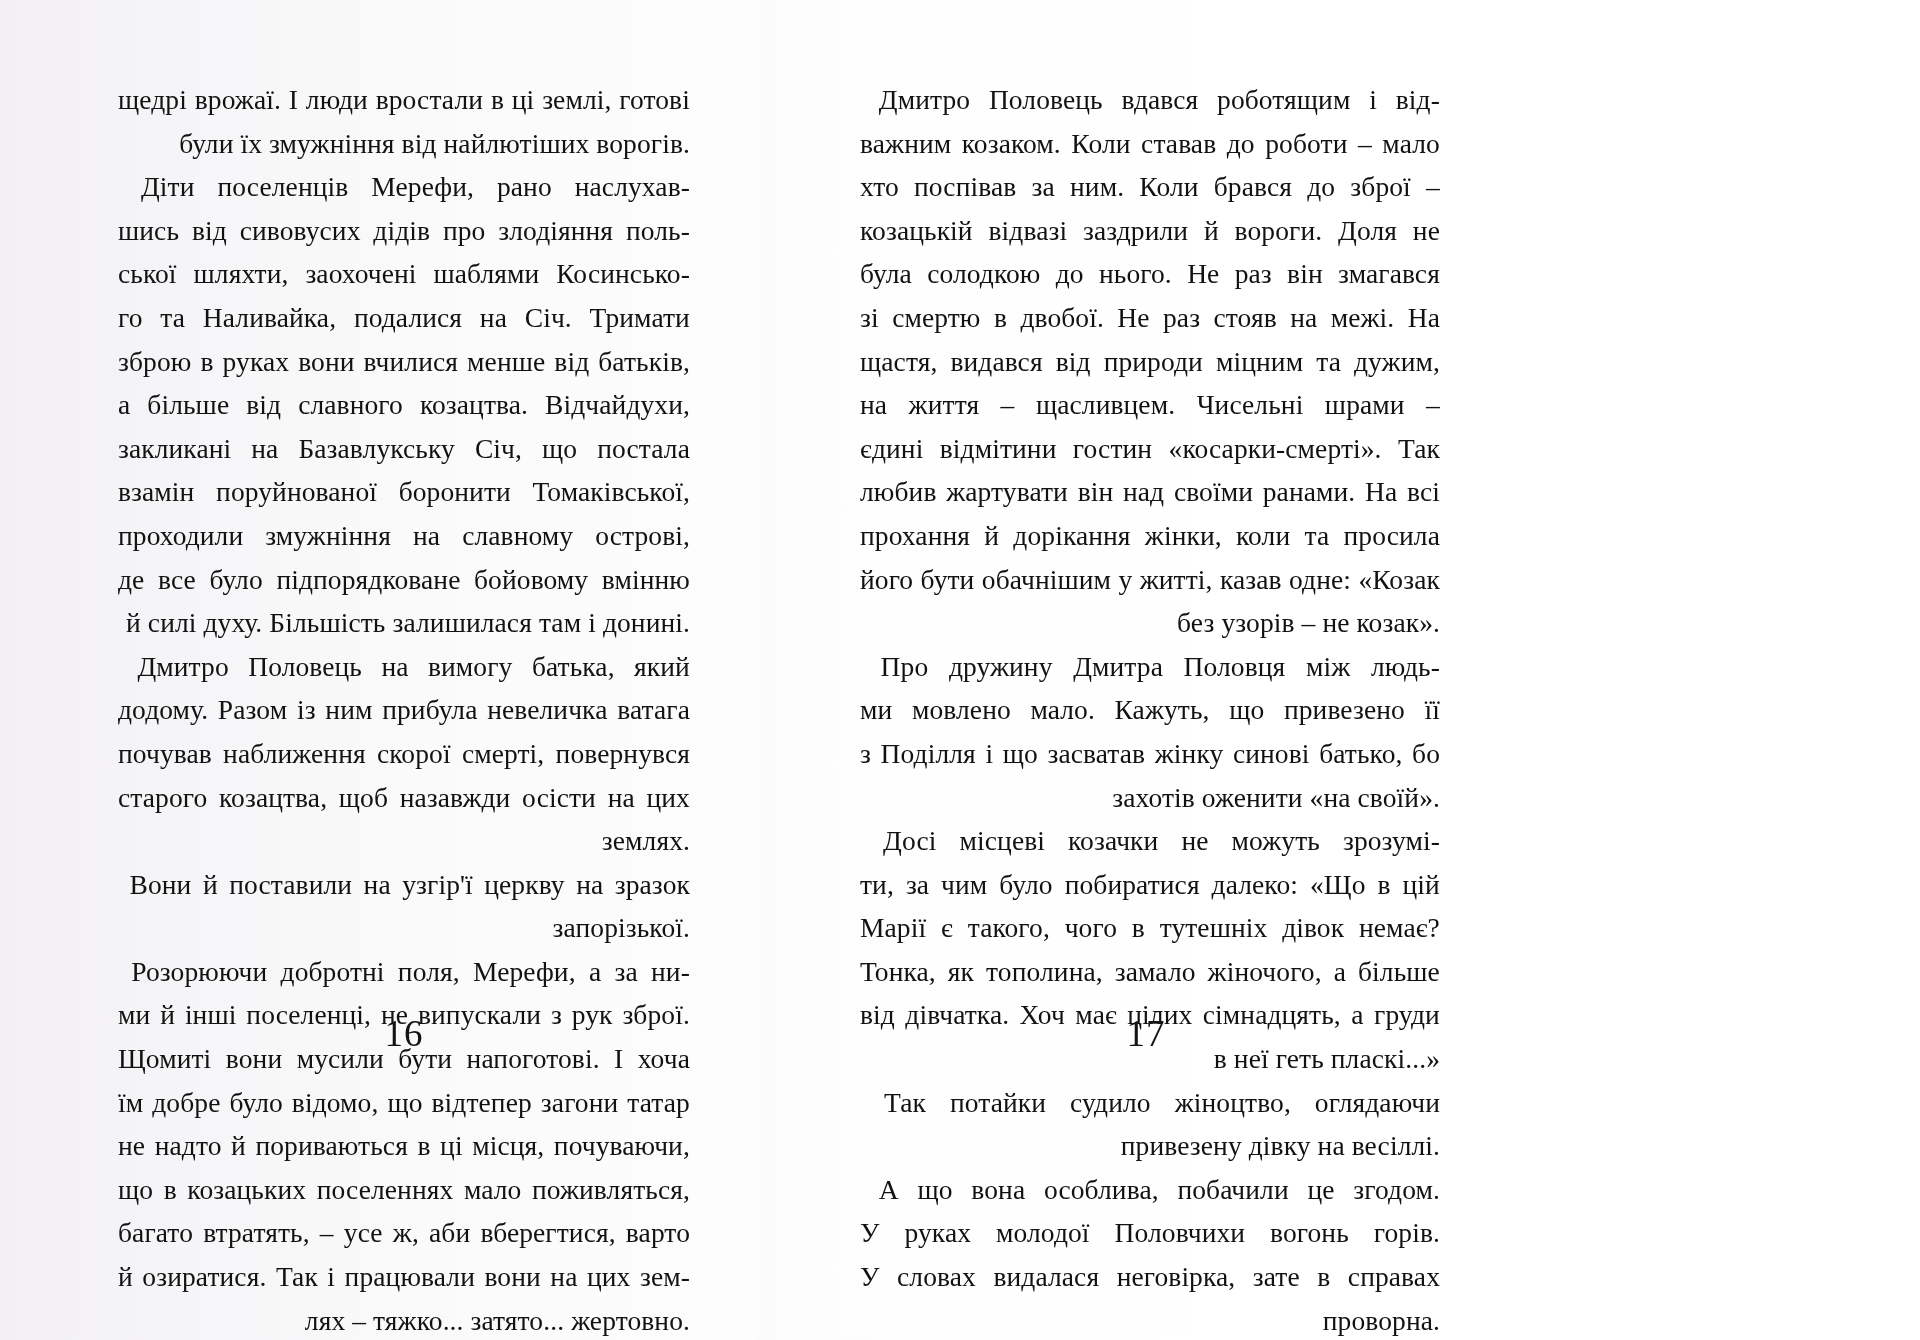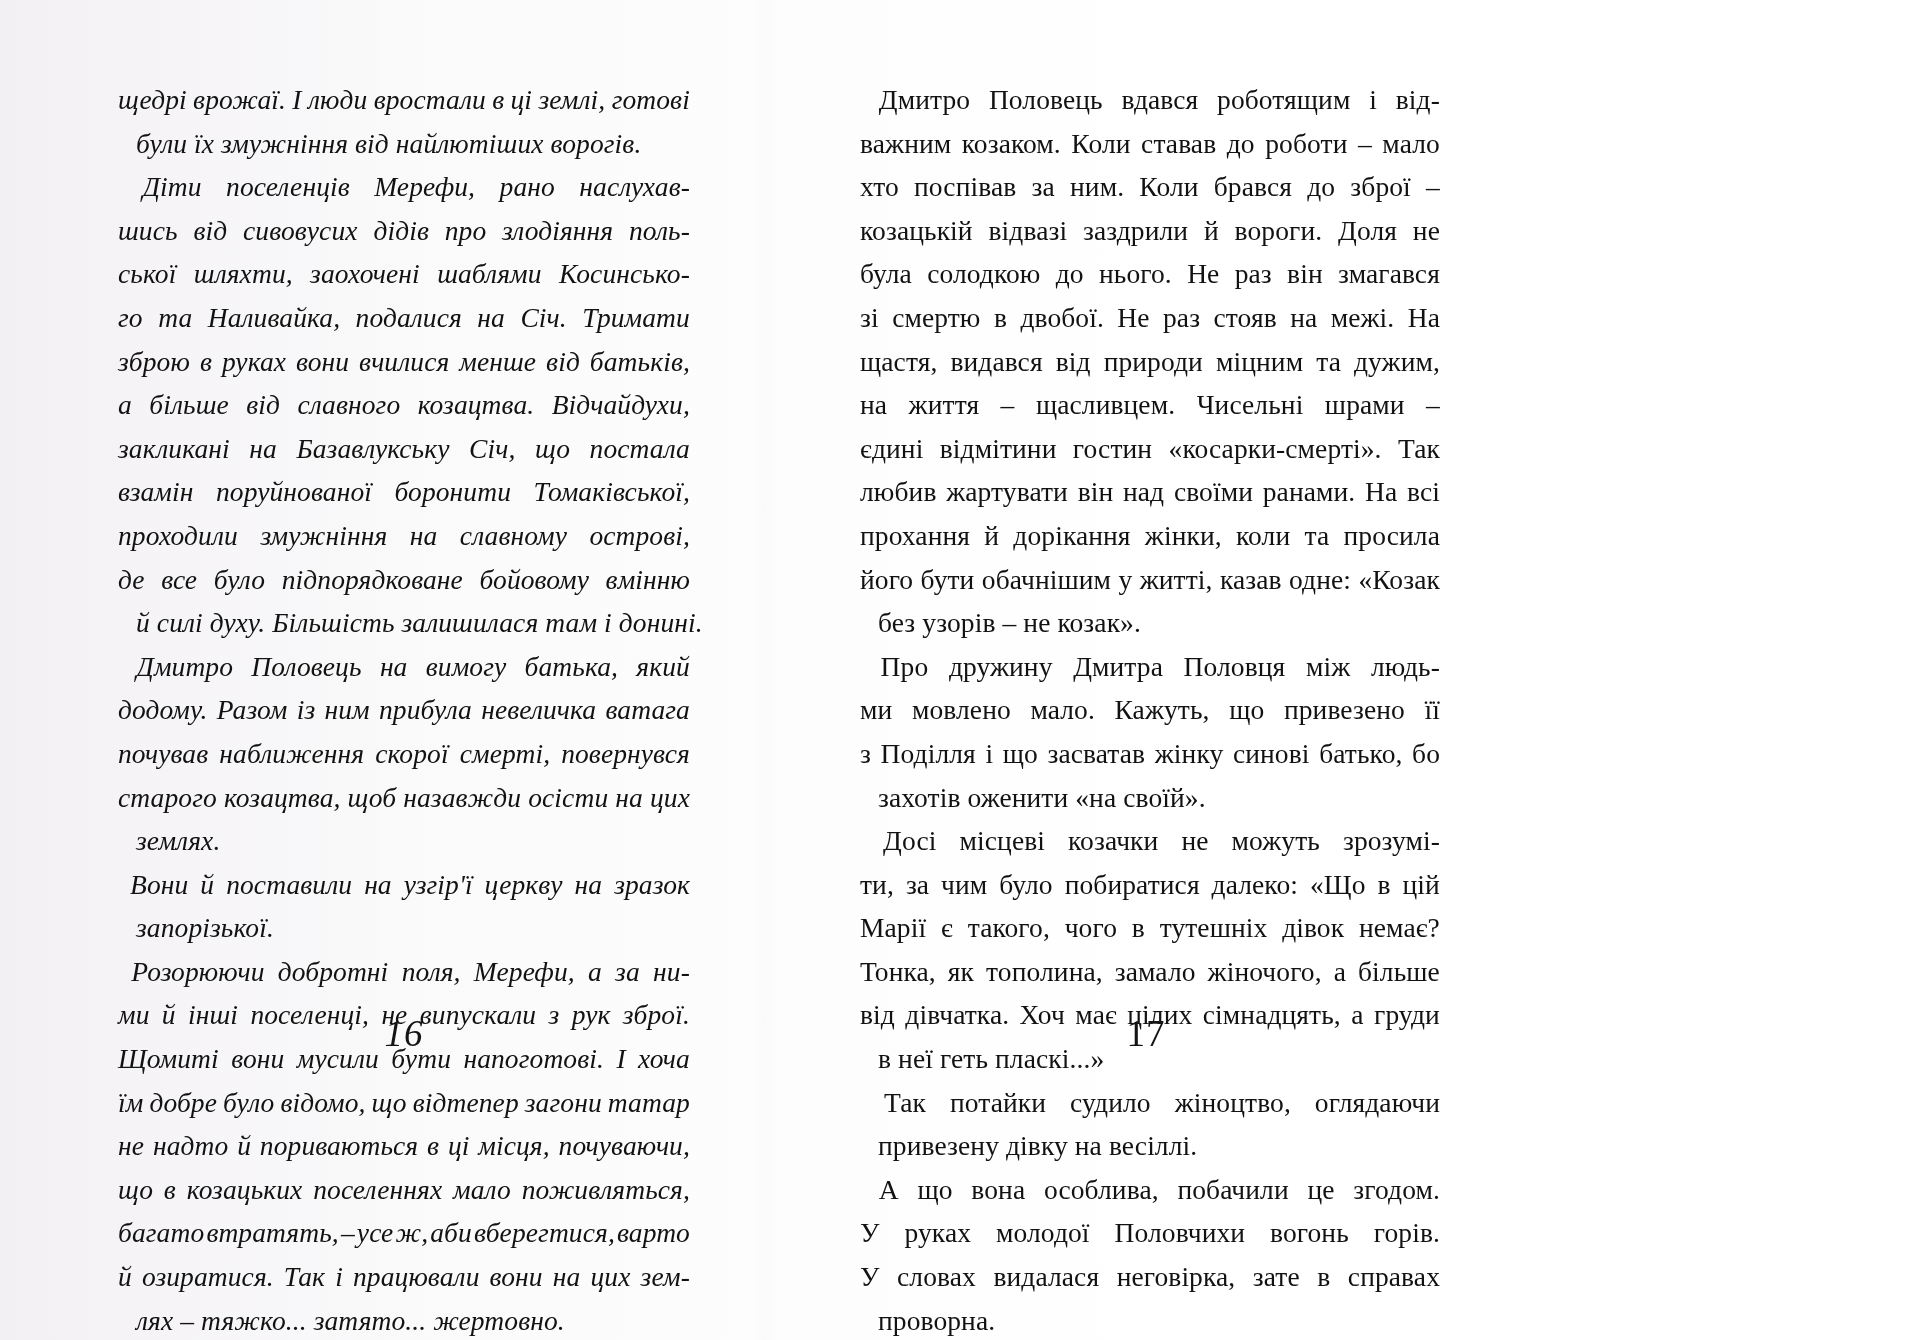--- a/index.html
+++ b/index.html
@@ -36,21 +36,21 @@
     background: linear-gradient(90deg, #fdfdfd 0%, #ffffff 40%, #ffffff 100%);
     pointer-events: none;
   }
 
   .page {
     position: absolute;
     top: 0;
     height: 1340px;
     box-sizing: border-box;
   }
-  .page-left  { left: 0px;   width: 800px; padding: 78px 0 6px 118px; font-style: italic; }
+  .page-left  { left: 0px;   width: 800px; padding: 78px 0 6px 118px; }
   .page-right { left: 800px; width: 1120px; padding: 78px 0 0 60px; }
 
   .text-block {
     width: 572px;
     color: #121212;
     font-size: 27.5px;
     line-height: 43.6px;
     letter-spacing: 0.1px;
     font-weight: 400;
     -webkit-font-smoothing: antialiased;
@@ -60,22 +60,21 @@
   
   .line {
     display: flex;
     white-space: pre;
     width: 100%;
   }
   .line.justify {
     justify-content: space-between;
   }
   .line.flush {
-    justify-content: flex-start;
-    margin-left: 18px;
+    justify-content: flex-end;
   }
   .line .w { display: inline-block; }
 
   .page-number {
     position: absolute;
     bottom: 285px;
     width: 572px;
     text-align: center;
     font-size: 37px;
     color: #141414;

